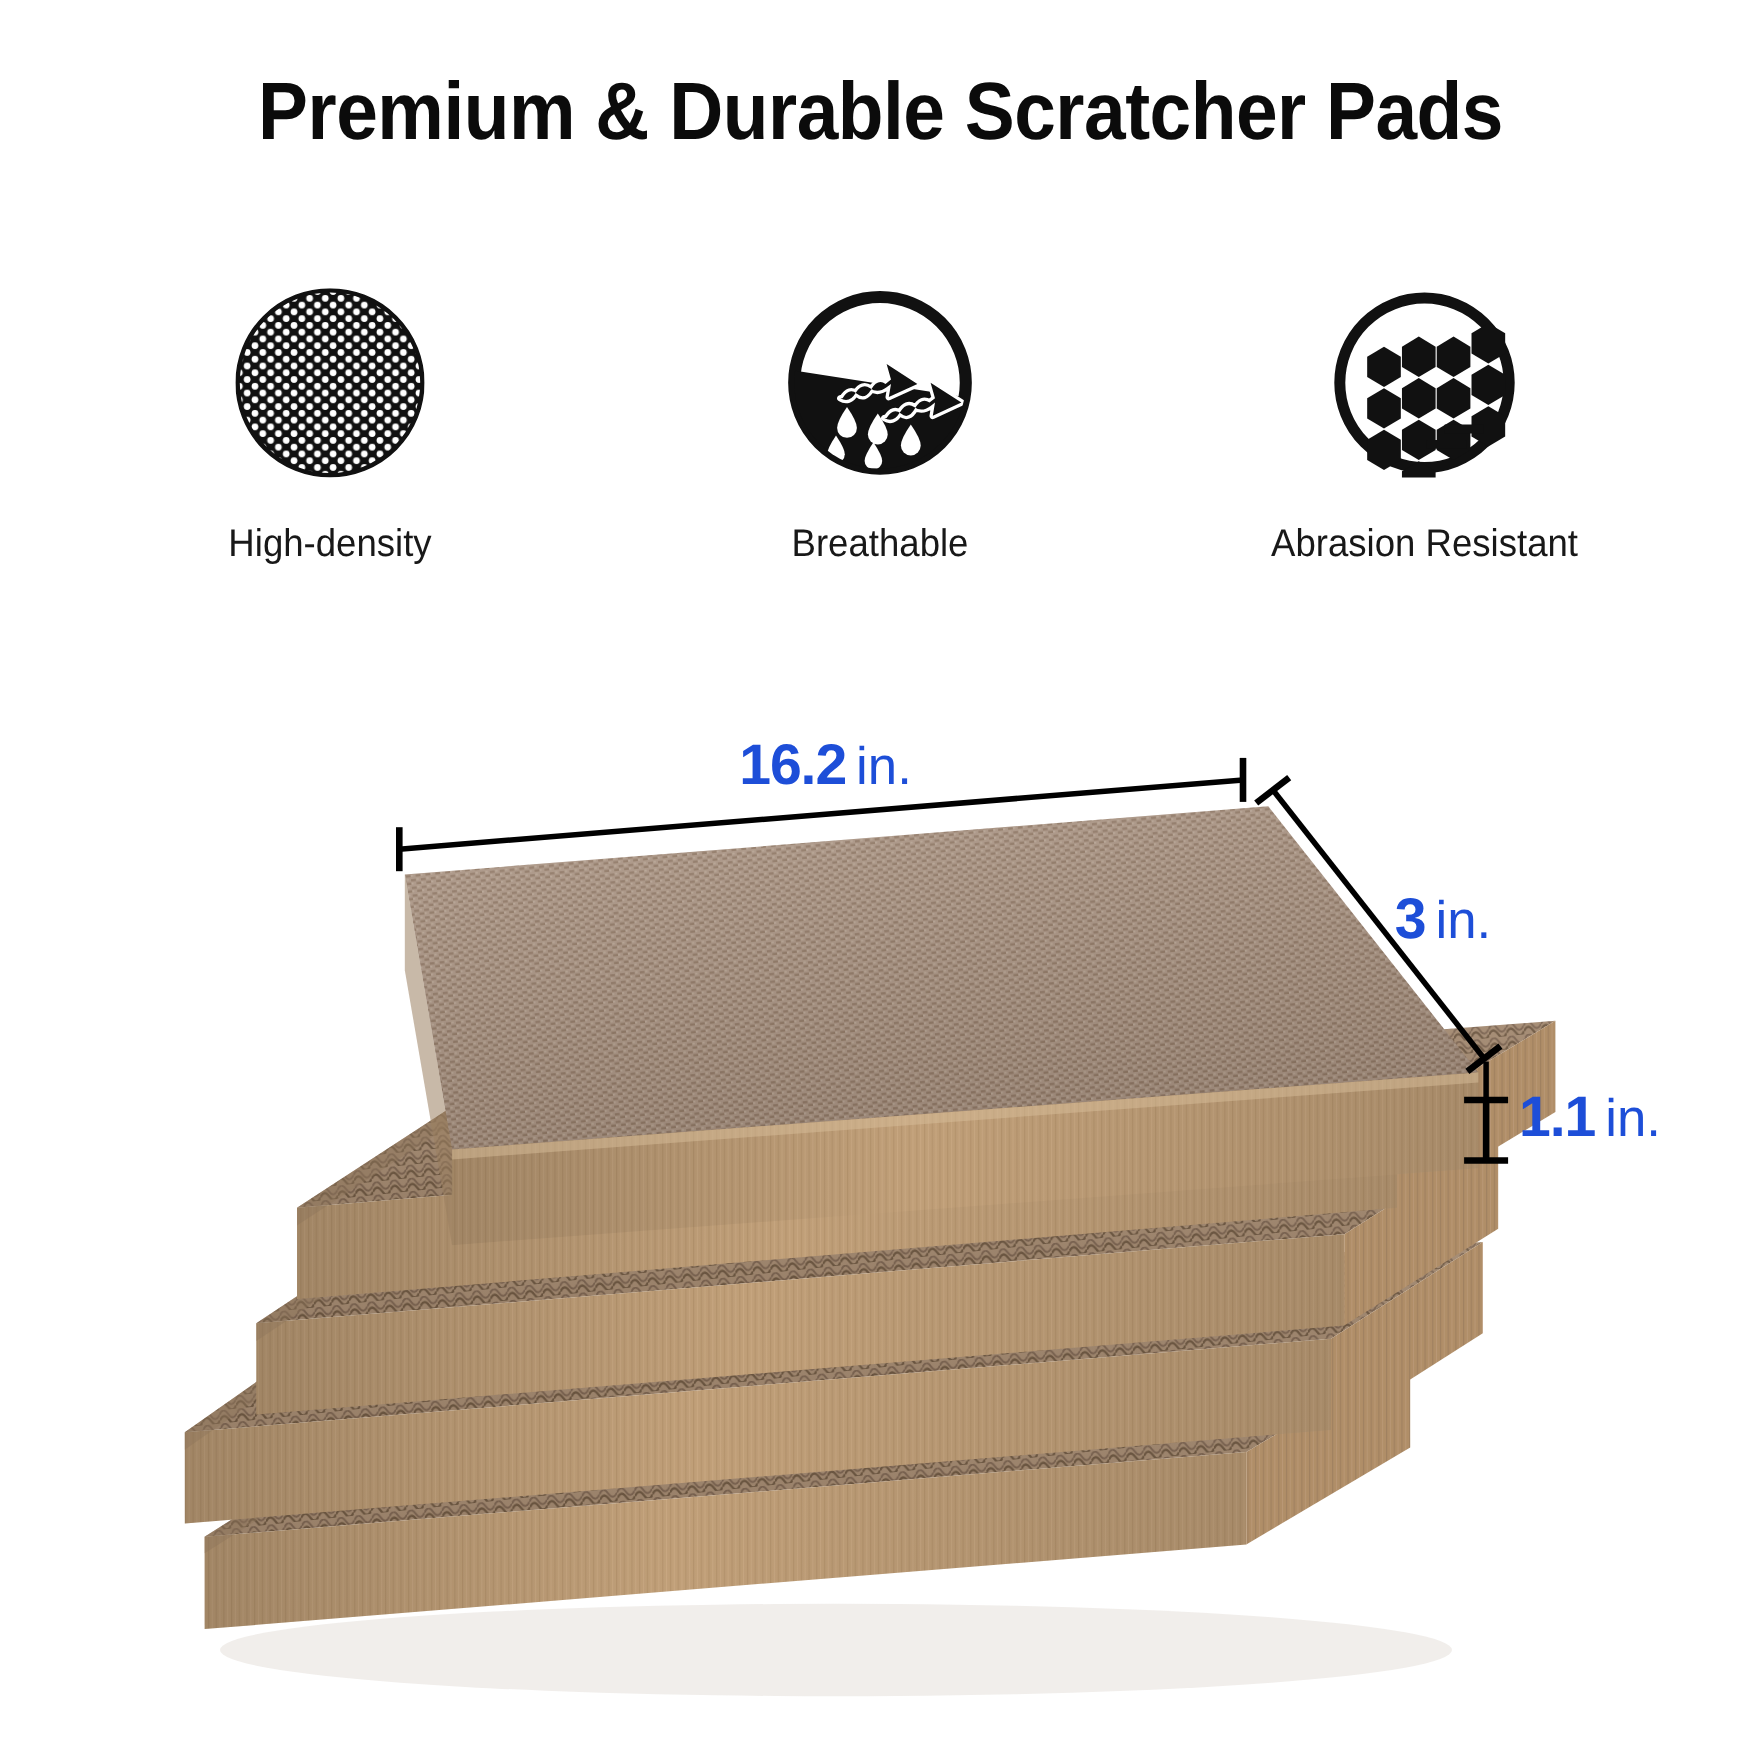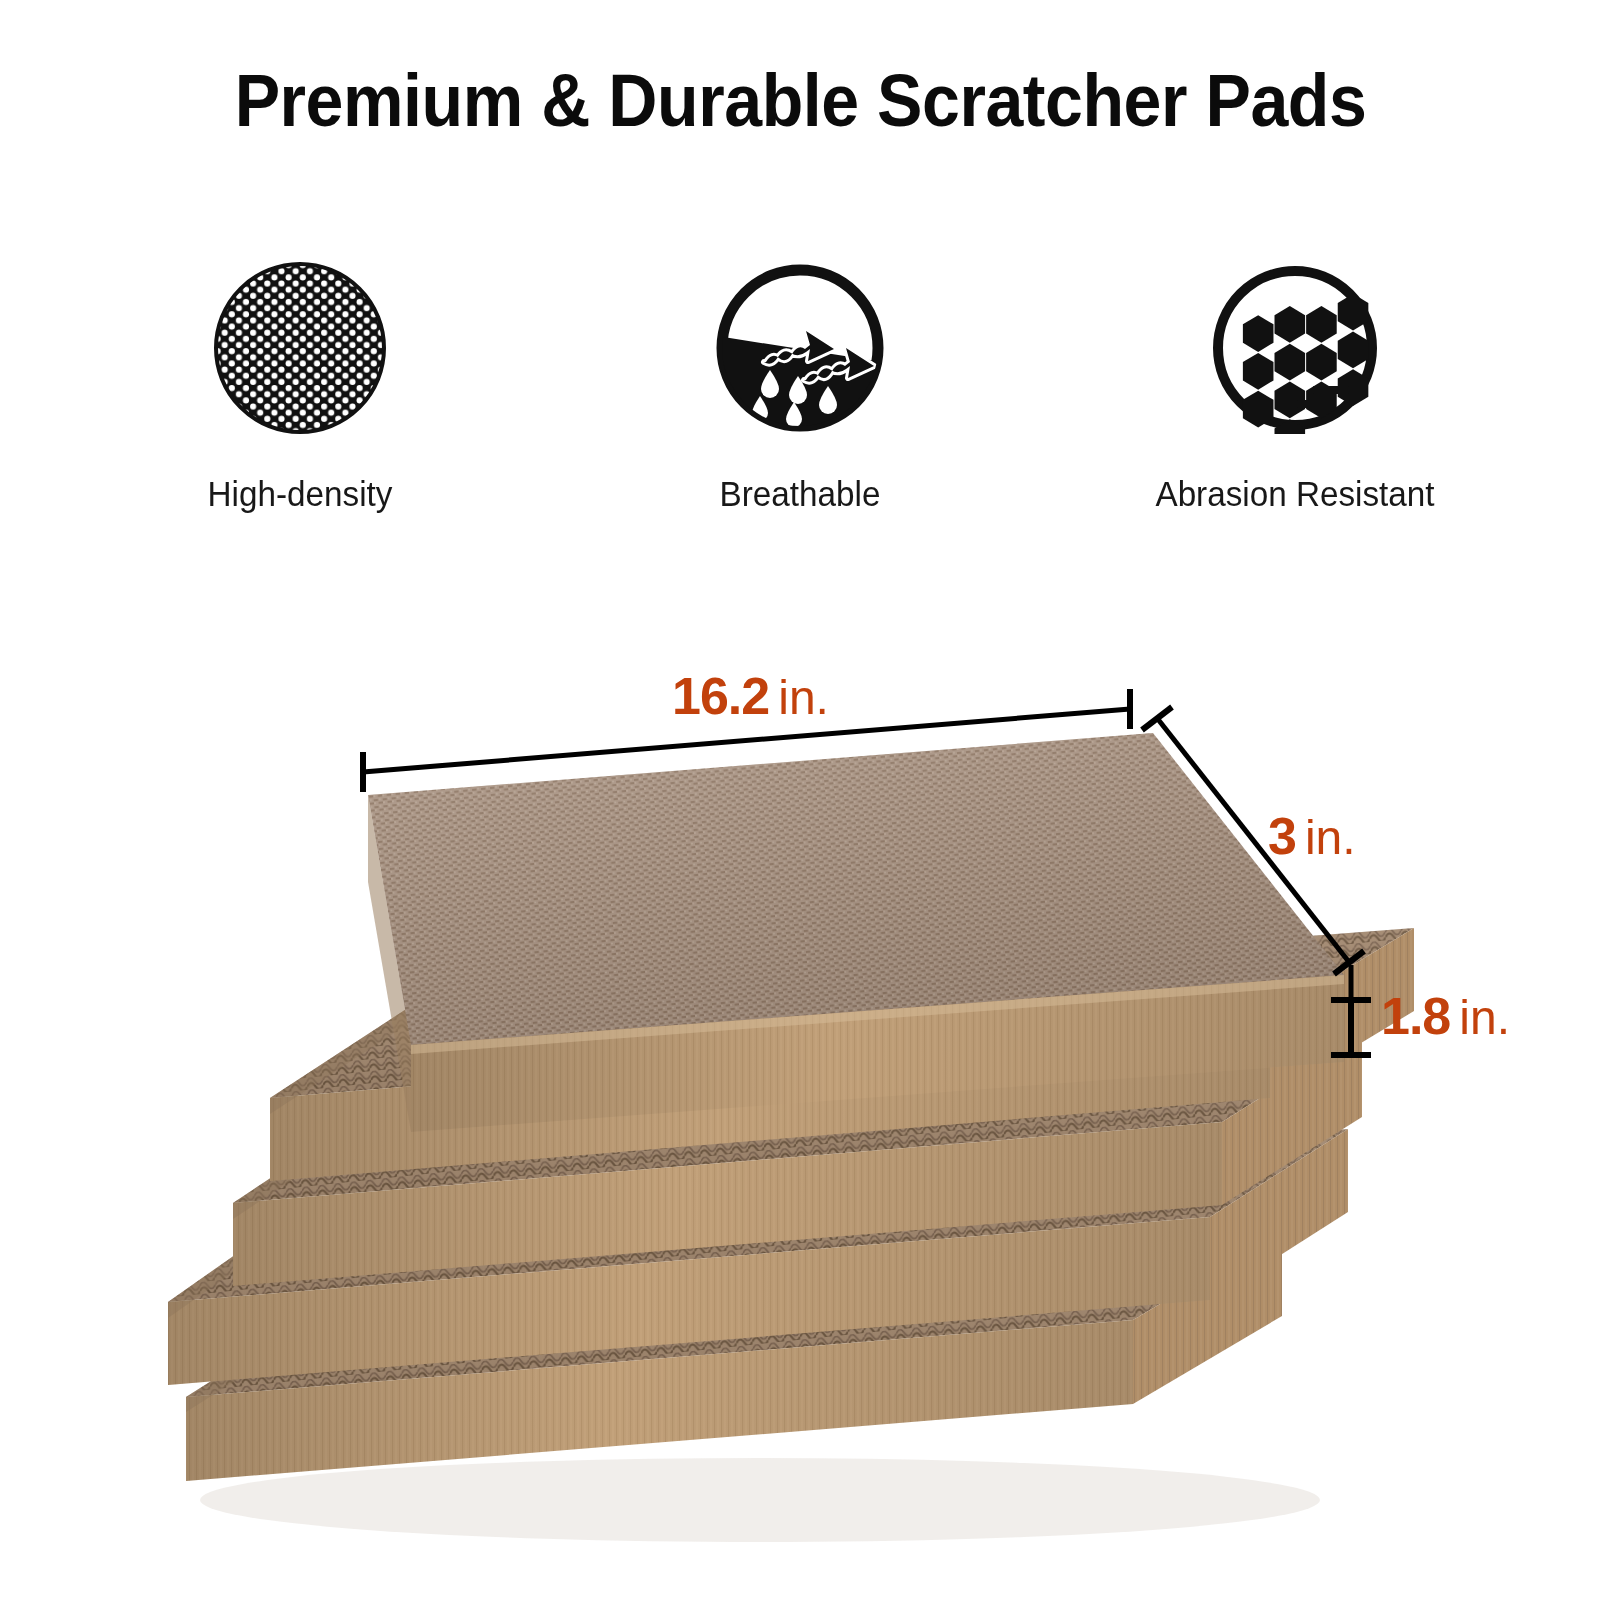--- a/index.html
+++ b/index.html
@@ -75,21 +75,21 @@
     top: 0;
     width: 1601px;
     height: 1601px;
     pointer-events: none;
   }
 
   
   .dim-label {
     position: absolute;
     font-family: "Liberation Sans", sans-serif;
-    color: #c2410c;
+    color: #1d4ed8;
     white-space: nowrap;
     line-height: 1;
   }
   .dim-num {
     font-size: 52px;
     font-weight: bold;
     letter-spacing: -1px;
   }
   .dim-unit {
     font-size: 48px;
@@ -355,16 +355,16 @@
 
   <div class="dim-label" id="dim-width-label">
     <span class="dim-num">16.2</span><span class="dim-unit">in.</span>
   </div>
 
   <div class="dim-label" id="dim-depth-label">
     <span class="dim-num">3</span><span class="dim-unit">in.</span>
   </div>
 
   <div class="dim-label" id="dim-height-label">
-    <span class="dim-num">1.8</span><span class="dim-unit">in.</span>
+    <span class="dim-num">1.1</span><span class="dim-unit">in.</span>
   </div>
 
 </div>
 
 </body></html>

